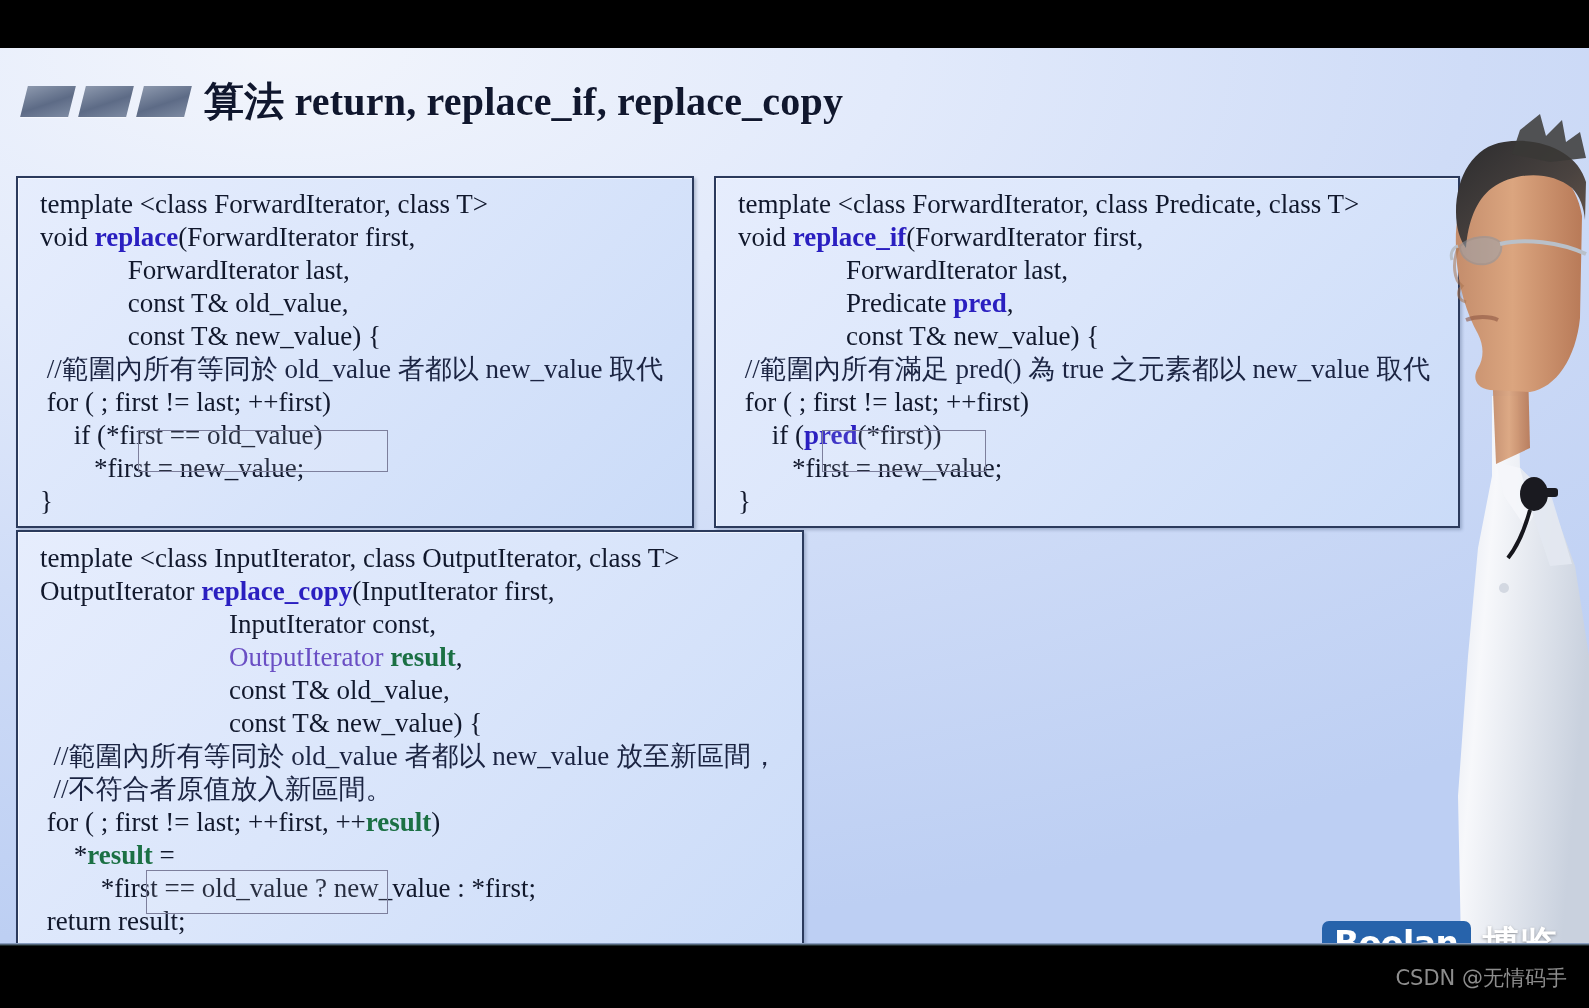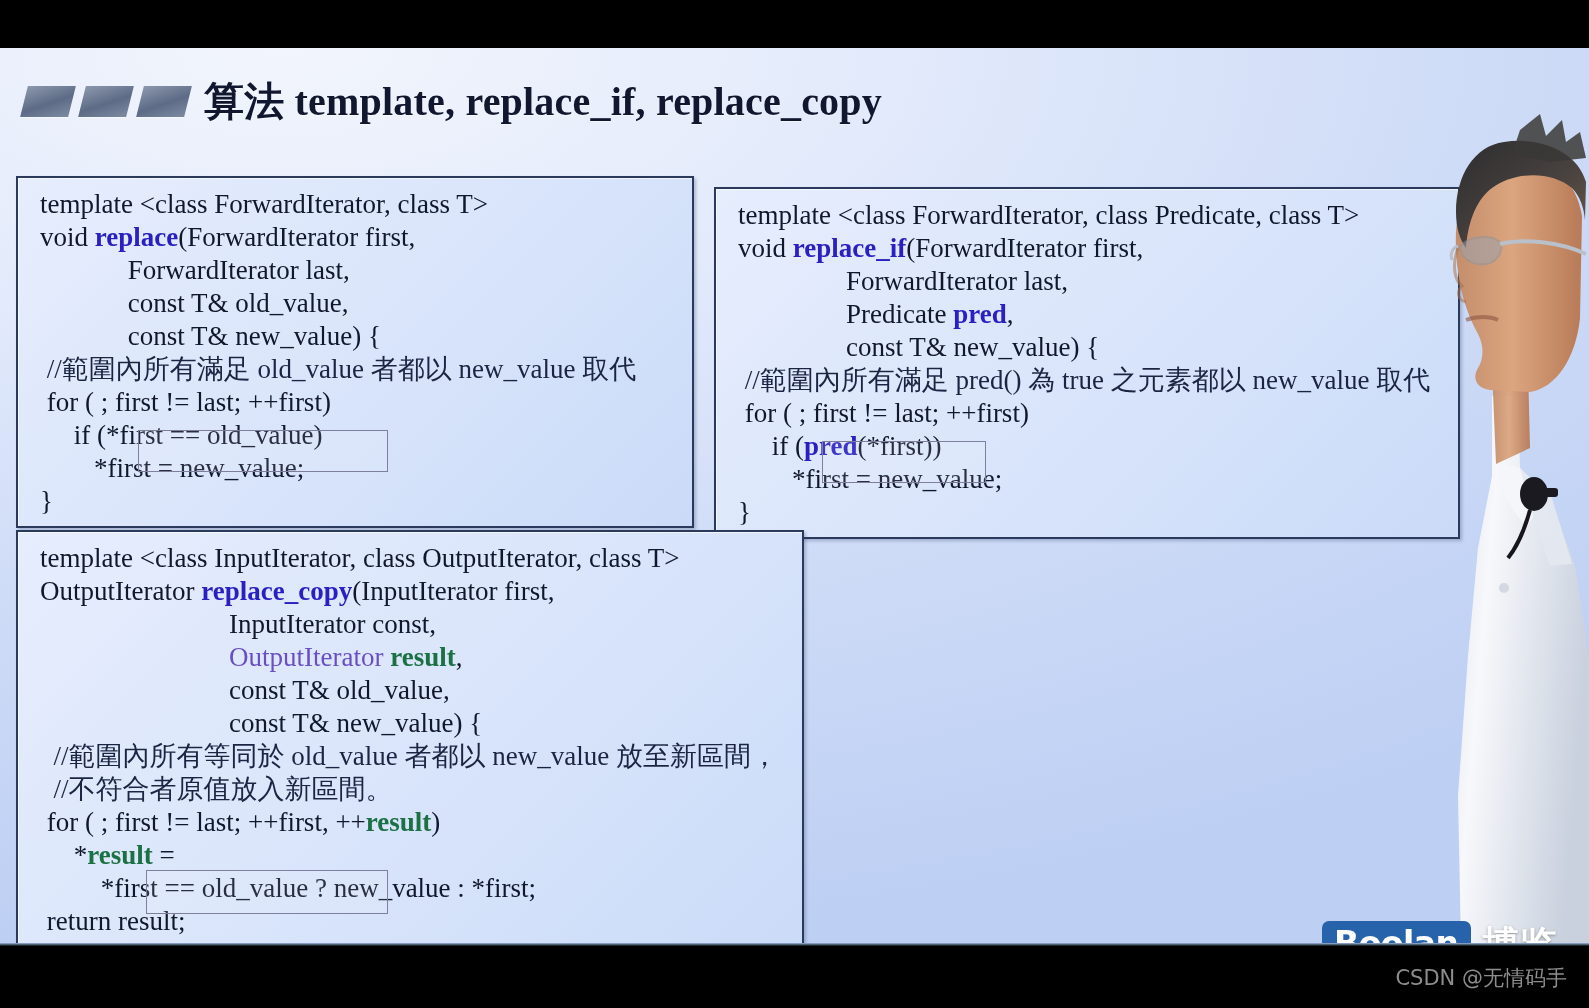--- a/index.html
+++ b/index.html
@@ -82,21 +82,21 @@
     position: absolute;
     border: 2px solid #2b3a5c;
     background: linear-gradient(135deg, #e6edfd 0%, #dbe6fb 45%, #cadbf8 100%);
     box-shadow: 1px 1px 0 rgba(255,255,255,0.6) inset,
                 2px 2px 3px rgba(40,60,100,0.28);
     box-sizing: border-box;
     padding: 10px 12px 10px 22px;
     overflow: hidden;
   }
   #box-replace      { left: 16px;  top: 128px; width: 678px; height: 352px; }
-  #box-replace-if   { left: 714px; top: 128px; width: 746px; height: 352px; margin-top: 11px; }
+  #box-replace-if   { left: 714px; top: 128px; width: 746px; height: 352px; }
   #box-replace-copy { left: 16px;  top: 482px; width: 788px; height: 446px; }
 
   .code-line {
     font-family: "Liberation Serif", "DejaVu Serif", serif;
     font-size: 27px;
     line-height: 33px;
     color: #11182c;
     white-space: pre;
     position: relative;
   }
@@ -175,30 +175,30 @@
 <div id="stage">
 
   <div id="slide">
 
     <div id="title-row">
       <div id="title-marks">
         <span class="mark"></span>
         <span class="mark"></span>
         <span class="mark"></span>
       </div>
-      <div id="page-title">算法 template, replace_if, replace_copy</div>
+      <div id="page-title">算法 return, replace_if, replace_copy</div>
     </div>
 
     <div class="code-box" id="box-replace">
       <div class="code-line">template &lt;class ForwardIterator, class T&gt;</div>
       <div class="code-line">void <span class="kw">replace</span>(ForwardIterator first,</div>
       <div class="code-line">             ForwardIterator last,</div>
       <div class="code-line">             const T&amp; old_value,</div>
       <div class="code-line">             const T&amp; new_value) {</div>
-      <div class="code-line cmt"> //範圍內所有滿足 old_value 者都以 new_value 取代</div>
+      <div class="code-line cmt"> //範圍內所有等同於 old_value 者都以 new_value 取代</div>
       <div class="code-line"> for ( ; first != last; ++first)</div>
       <div class="code-line">     if (*first == old_value)</div>
       <div class="code-line">        *first = new_value;</div>
       <div class="code-line">}</div>
       <div class="hl-frame" id="hl-replace"></div>
     </div>
 
     <div class="code-box" id="box-replace-if">
       <div class="code-line">template &lt;class ForwardIterator, class Predicate, class T&gt;</div>
       <div class="code-line">void <span class="kw">replace_if</span>(ForwardIterator first,</div>

